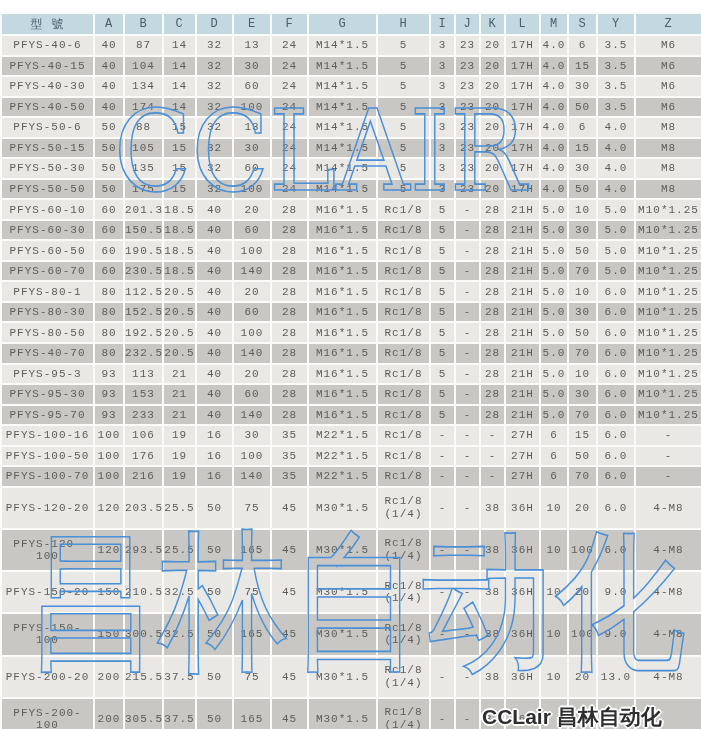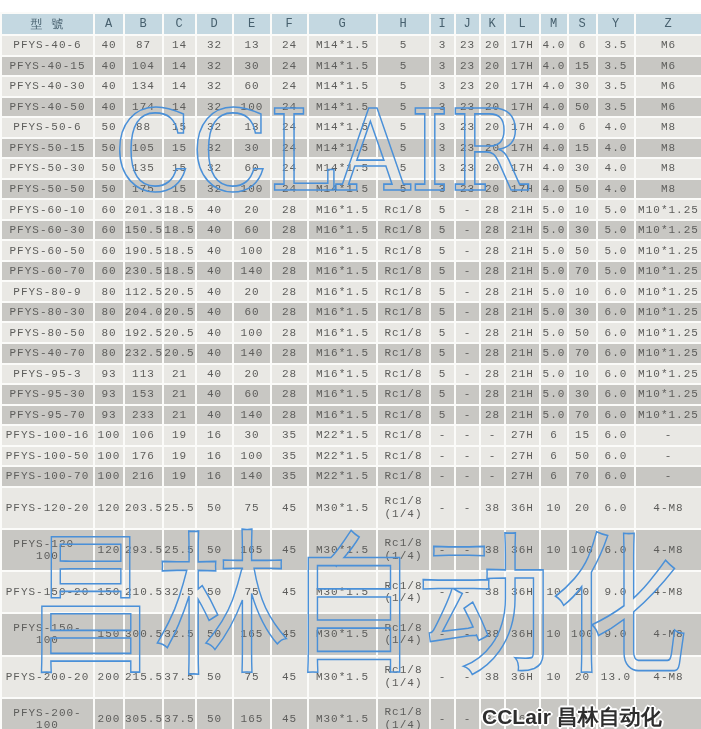--- a/index.html
+++ b/index.html
@@ -332,42 +332,42 @@
           <td>5</td>
           <td>-</td>
           <td>28</td>
           <td>21H</td>
           <td>5.0</td>
           <td>70</td>
           <td>5.0</td>
           <td>M10*1.25</td>
         </tr>
         <tr class="r-light r-std">
-          <td class="model-cell">PFYS-80-9</td>
+          <td class="model-cell">PFYS-80-1</td>
           <td>80</td>
           <td>112.5</td>
           <td>20.5</td>
           <td>40</td>
           <td>20</td>
           <td>28</td>
           <td>M16*1.5</td>
           <td>Rc1/8</td>
           <td>5</td>
           <td>-</td>
           <td>28</td>
           <td>21H</td>
           <td>5.0</td>
           <td>10</td>
           <td>6.0</td>
           <td>M10*1.25</td>
         </tr>
         <tr class="r-dark r-std">
           <td class="model-cell">PFYS-80-30</td>
           <td>80</td>
-          <td>204.0</td>
+          <td>152.5</td>
           <td>20.5</td>
           <td>40</td>
           <td>60</td>
           <td>28</td>
           <td>M16*1.5</td>
           <td>Rc1/8</td>
           <td>5</td>
           <td>-</td>
           <td>28</td>
           <td>21H</td>

